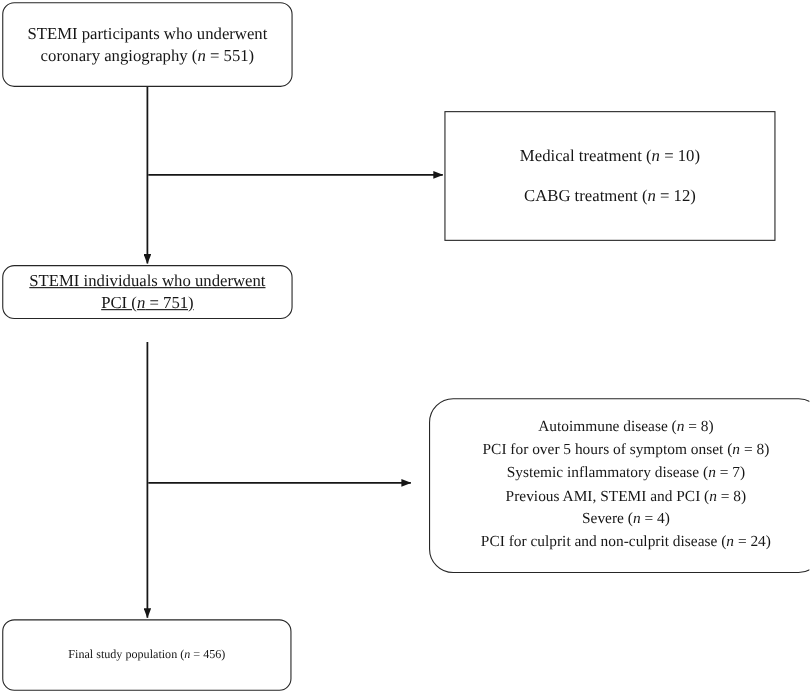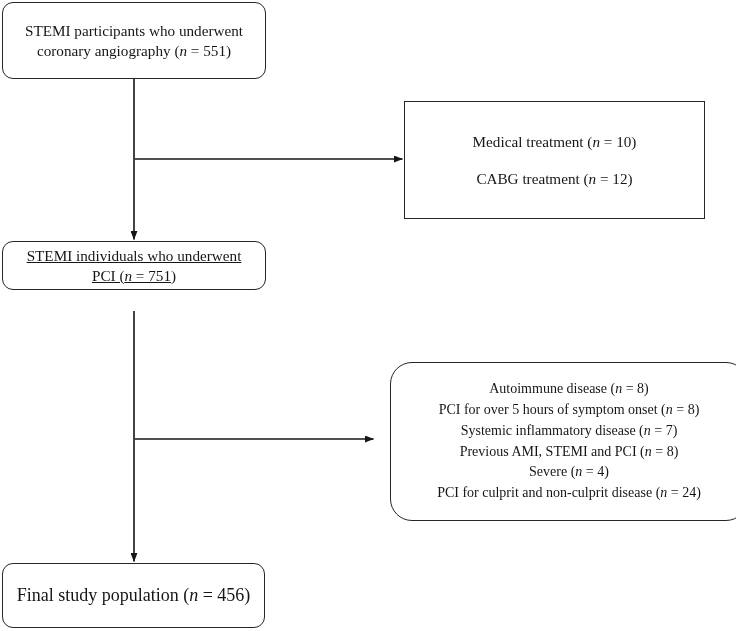--- a/index.html
+++ b/index.html
@@ -62,21 +62,21 @@
     font-size: 15.2px;
     text-decoration: underline;
   }
   #node-exclusions {
     left: 390px; top: 362px; width: 358px; height: 159px;
     font-size: 14px;
   }
   #node-exclusions .line { line-height: 1.49; }
   #node-final {
     left: 2px; top: 563px; width: 263px; height: 65px;
-    font-size: 18px;
+    font-size: 11px;
   }
 </style>
 </head>
 <body>
 
 <div id="canvas">
 
   <svg class="flow-svg" viewBox="0 0 736 631" xmlns="http://www.w3.org/2000/svg">
     <defs>
       <marker id="arrowhead" markerWidth="9" markerHeight="7" refX="8.6" refY="3.5" orient="auto" markerUnits="userSpaceOnUse">

